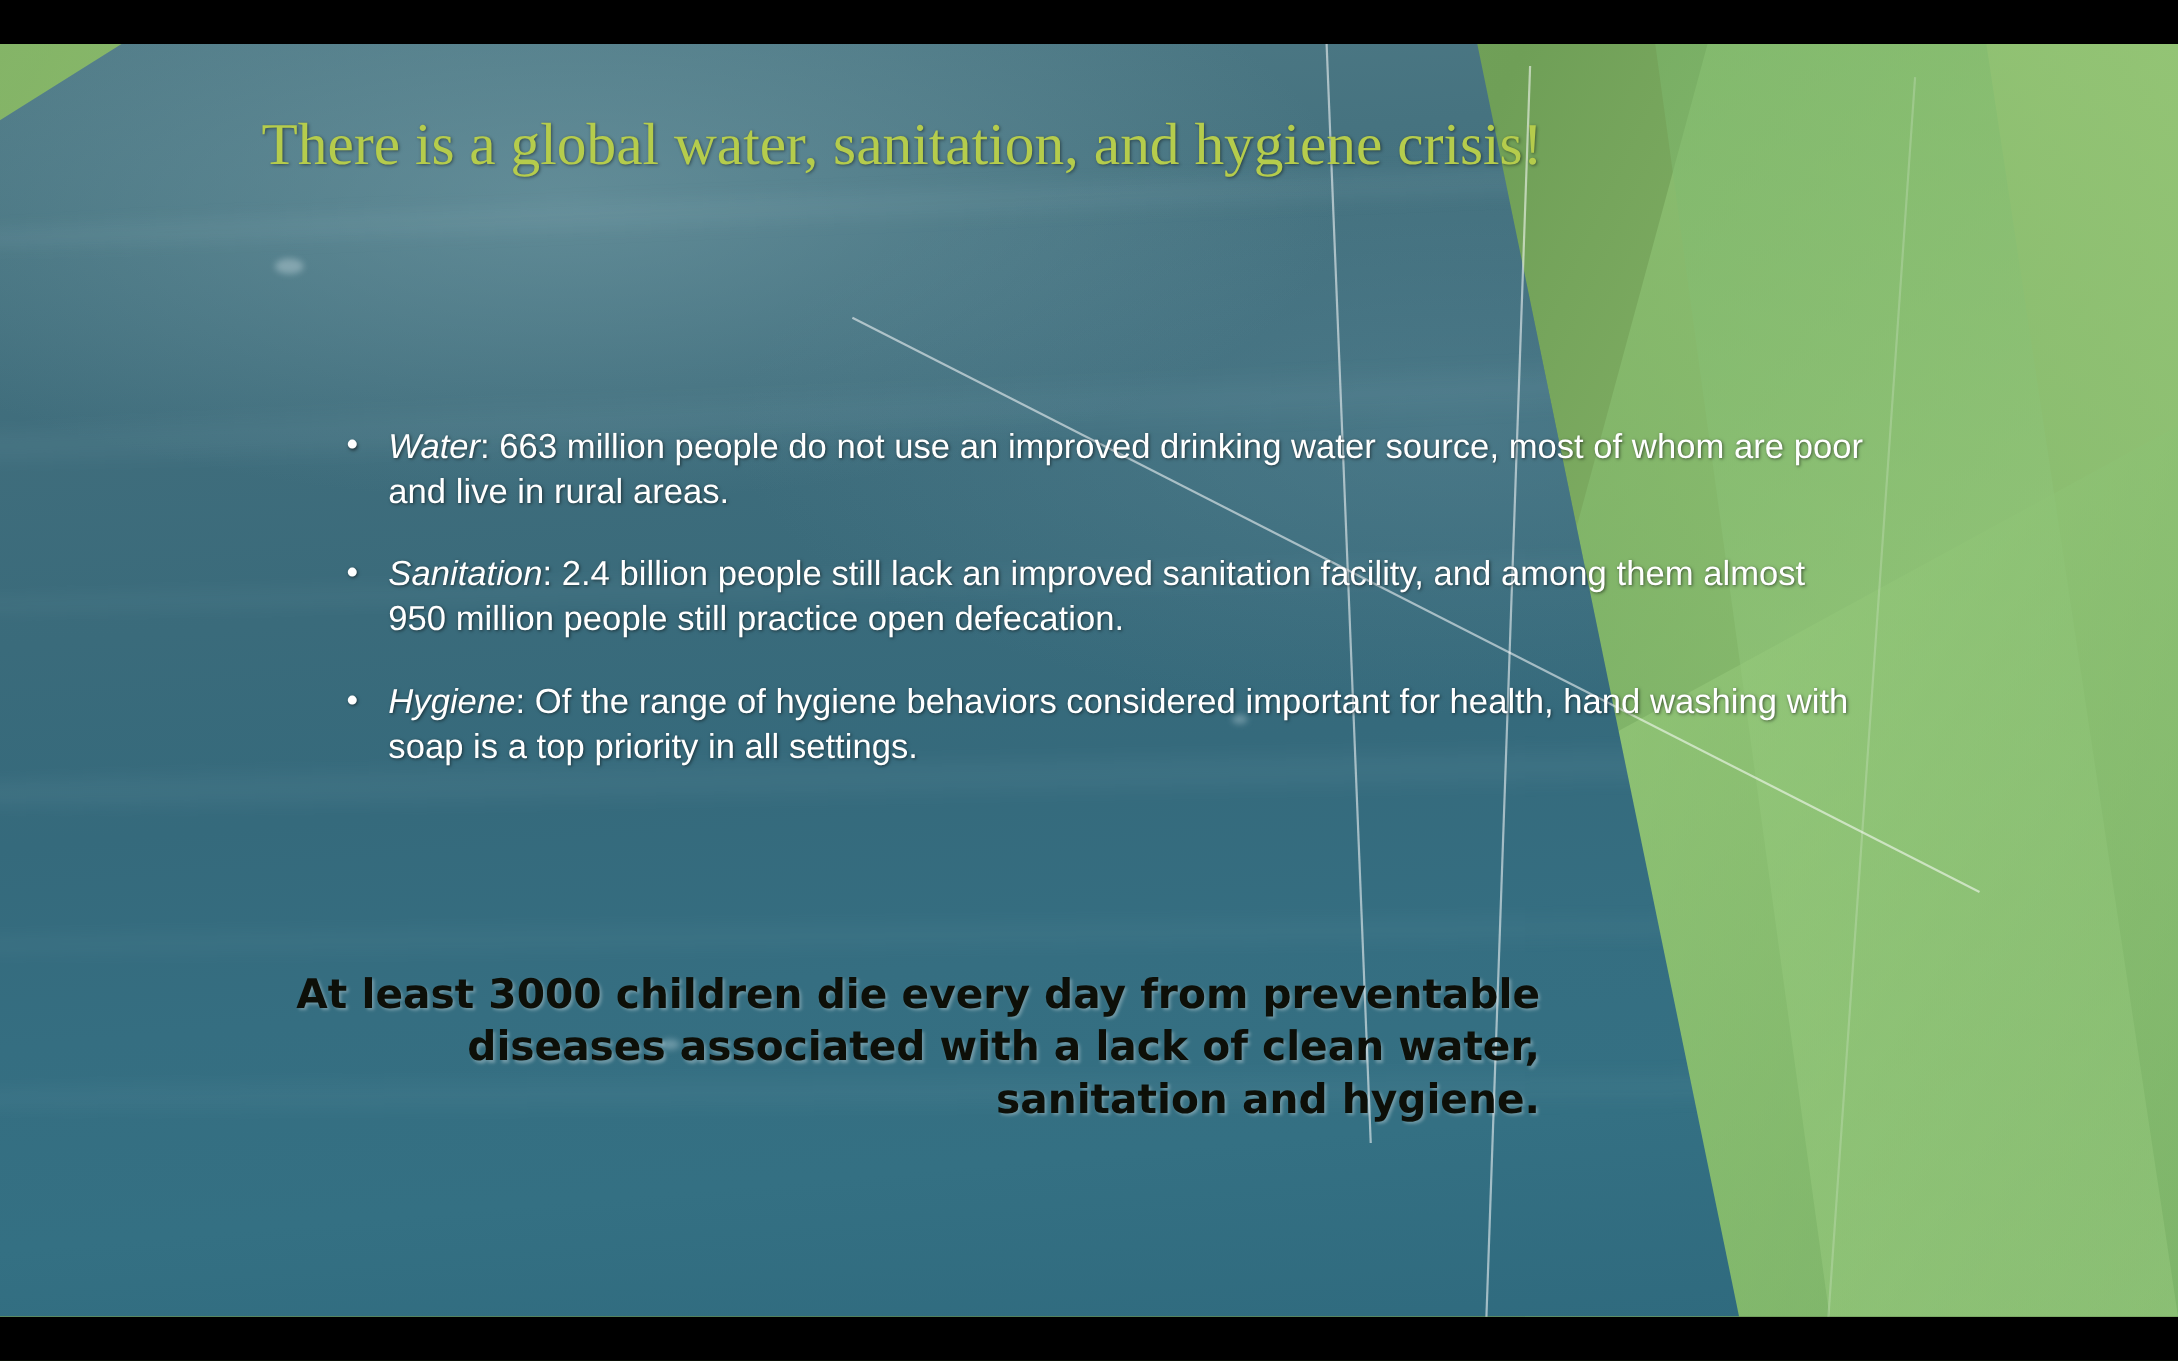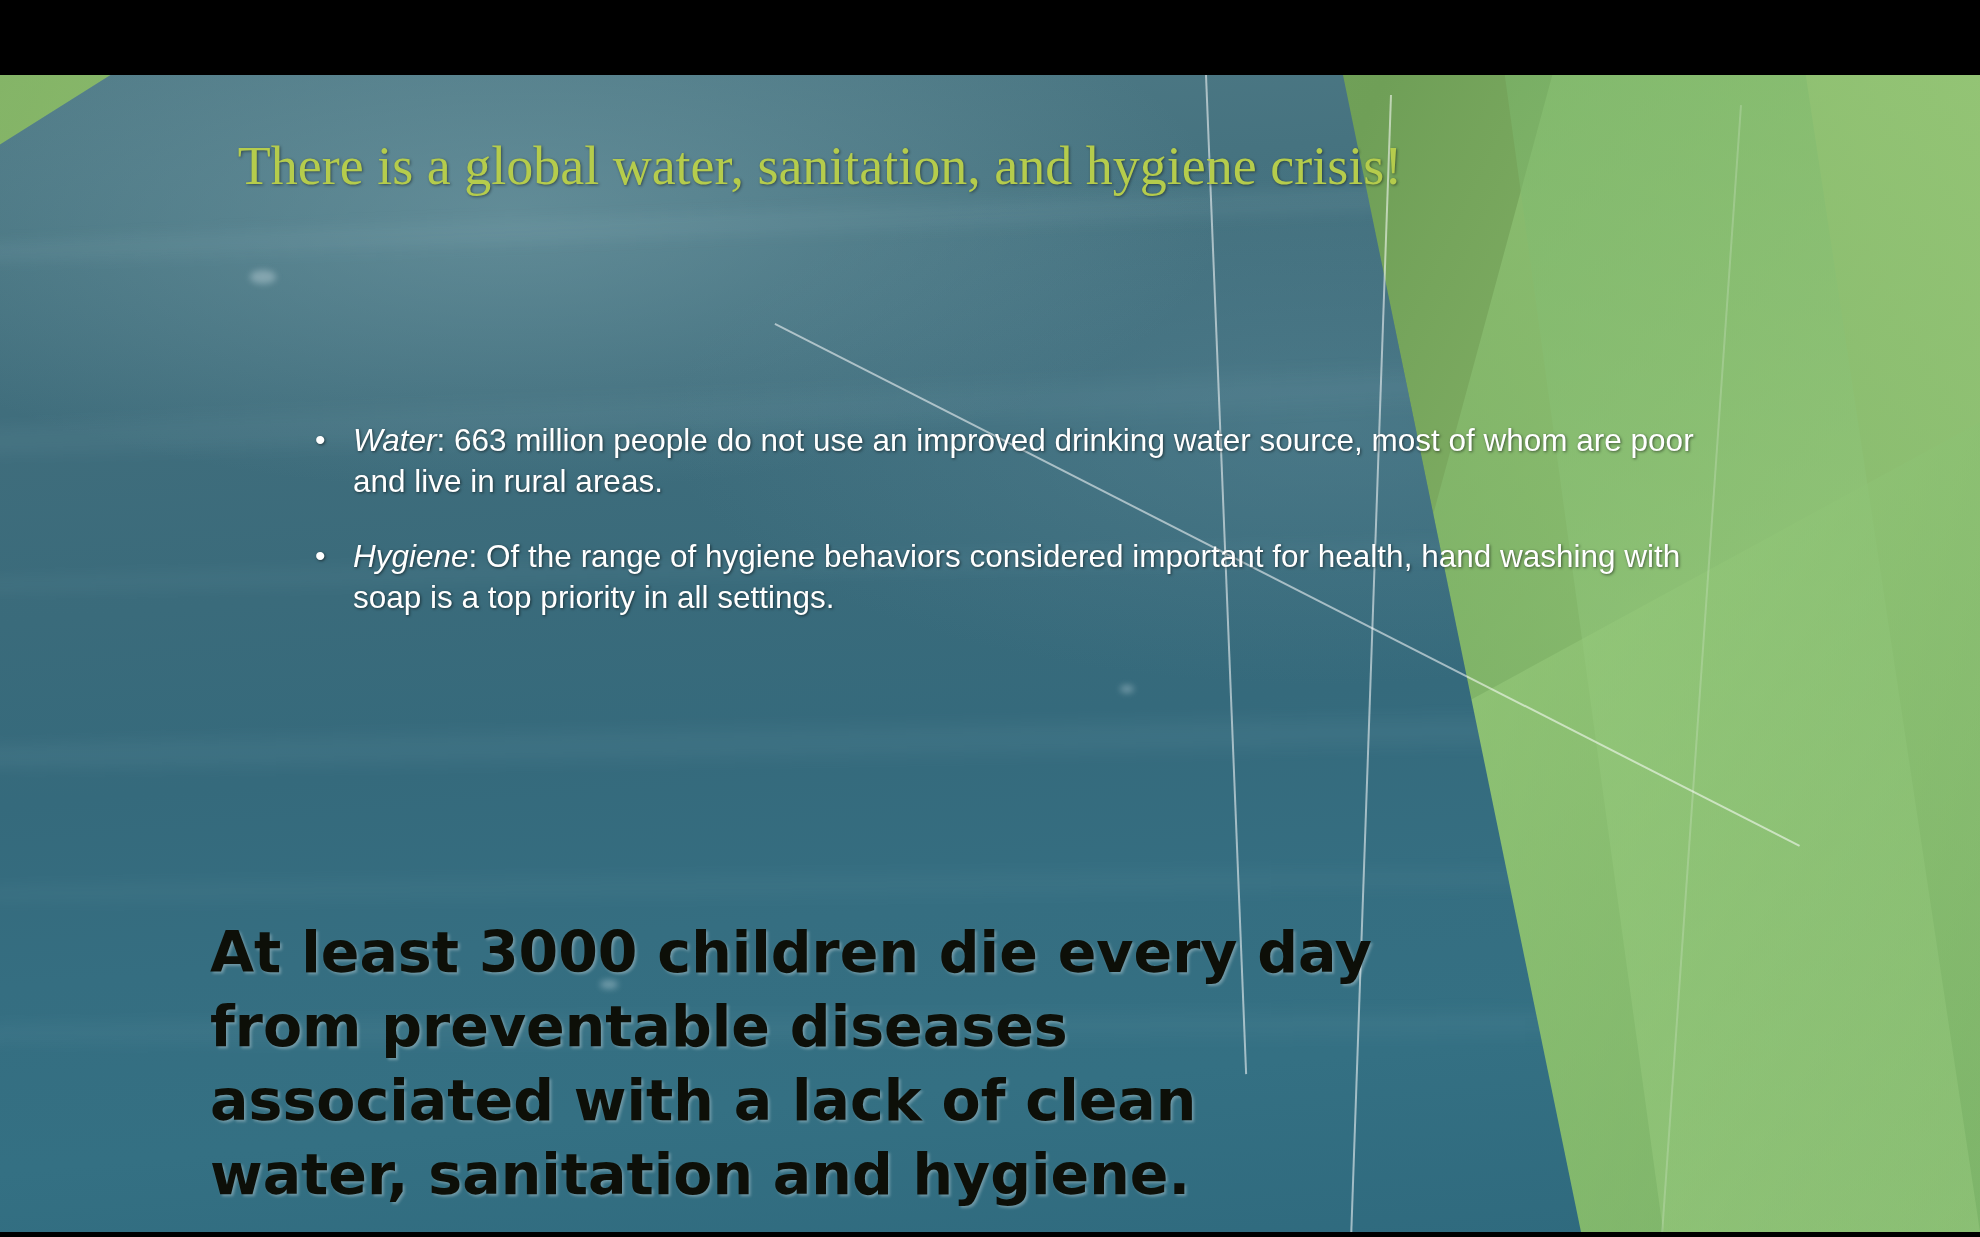--- a/index.html
+++ b/index.html
@@ -16,21 +16,20 @@
 
   
   .slide {
     position: absolute;
     left: 0;
     top: 40px;
     width: 1980px;
     height: 1157px;
     overflow: hidden;
     background: #6f9e58;
-    margin-top: 35px;
   }
 
   
   .bg-green {
     position: absolute;
     inset: 0;
     background:
       linear-gradient(115deg, #7ba95f 0%, #8cba6b 18%, #79a85f 35%, #6f9f57 55%, #87b468 75%, #9cc87c 100%);
   }
   .bg-green-sheet1 {
@@ -148,25 +147,25 @@
   }
   .bullet em {
     font-style: italic;
   }
 
   .closing {
     position: absolute;
     left: 210px;
     top: 840px;
     width: 1190px;
-    text-align: left;
+    text-align: right;
     color: #0d0f08;
     font-family: "DejaVu Sans", sans-serif;
     font-weight: bold;
-    font-size: 57px;
+    font-size: 37px;
     line-height: 1.30;
     text-shadow: 2px 2px 3px rgba(255,255,255,0.30);
   }
 </style>
 </head>
 <body>
 
 <div class="slide">
 
   <div class="bg-green"></div>
@@ -195,20 +194,23 @@
   <div class="content">
 
     <div class="title">There is a global water, sanitation, and hygiene crisis!</div>
 
     <div class="bullets">
 
       <div class="bullet">
         <em>Water</em><span>: 663 million people do not use an improved drinking water source, most of whom are poor and live in rural areas.</span>
       </div>
 
+      <div class="bullet">
+        <em>Sanitation</em><span>: 2.4 billion people still lack an improved sanitation facility, and among them almost 950 million people still practice open defecation.</span>
+      </div>
 
       <div class="bullet">
         <em>Hygiene</em><span>: Of the range of hygiene behaviors considered important for health, hand washing with soap is a top priority in all settings.</span>
       </div>
 
     </div>
 
     <div class="closing">At least 3000 children die every day from preventable diseases associated with a lack of clean water, sanitation and hygiene.</div>
 
   </div>

